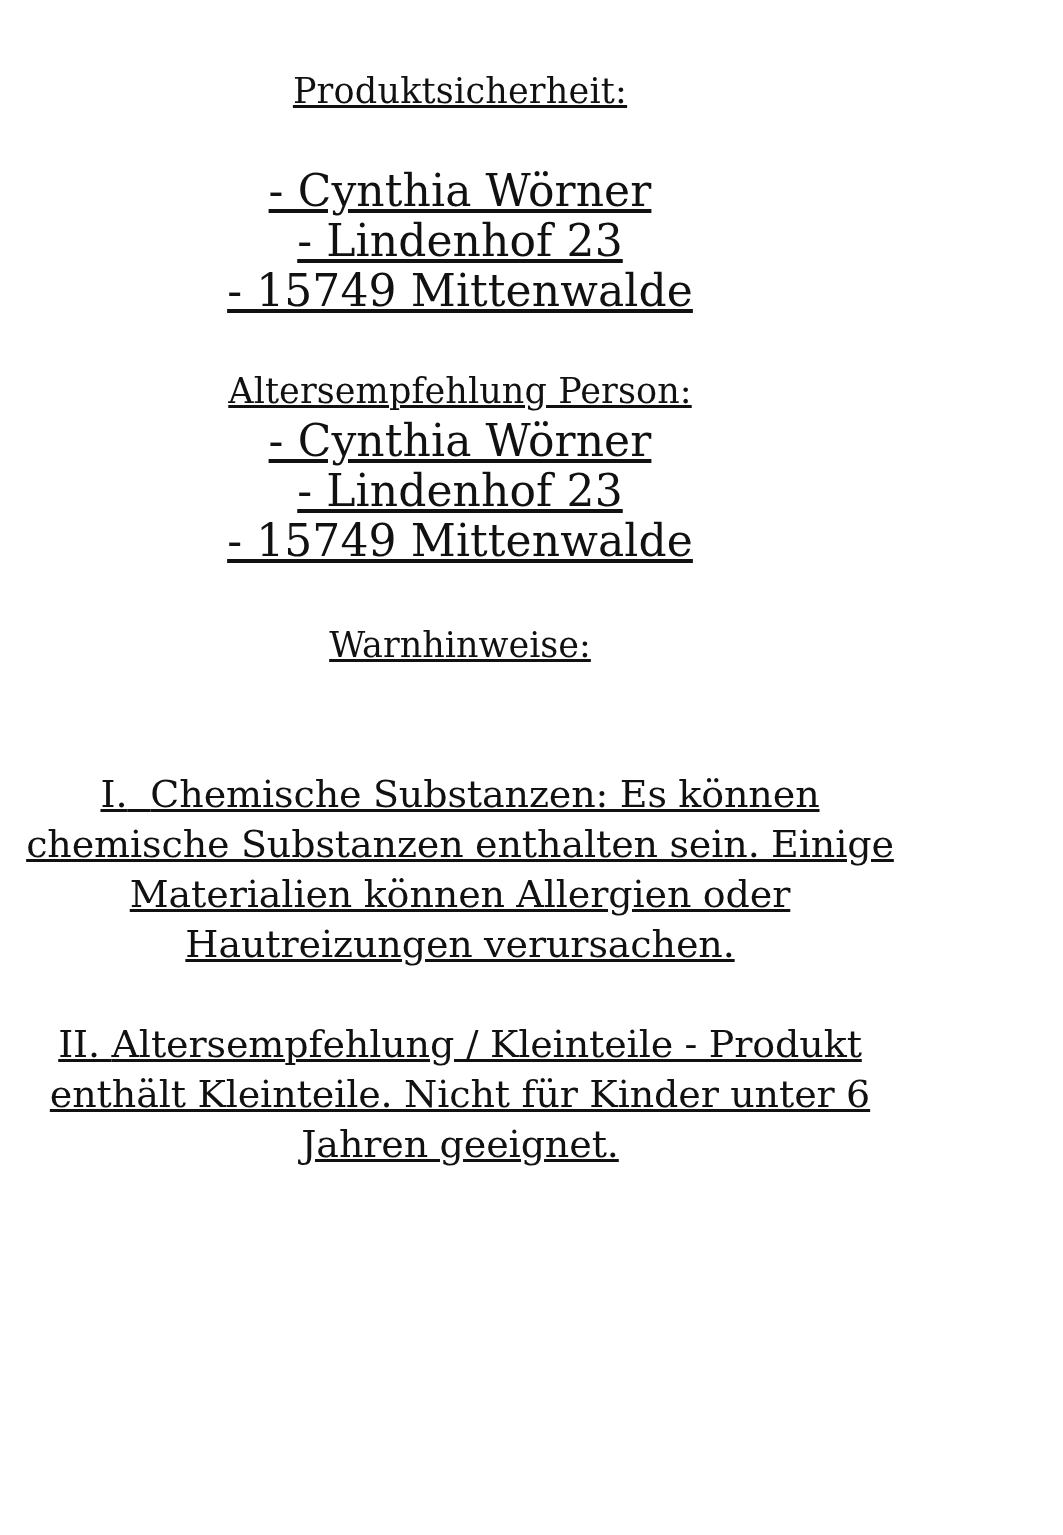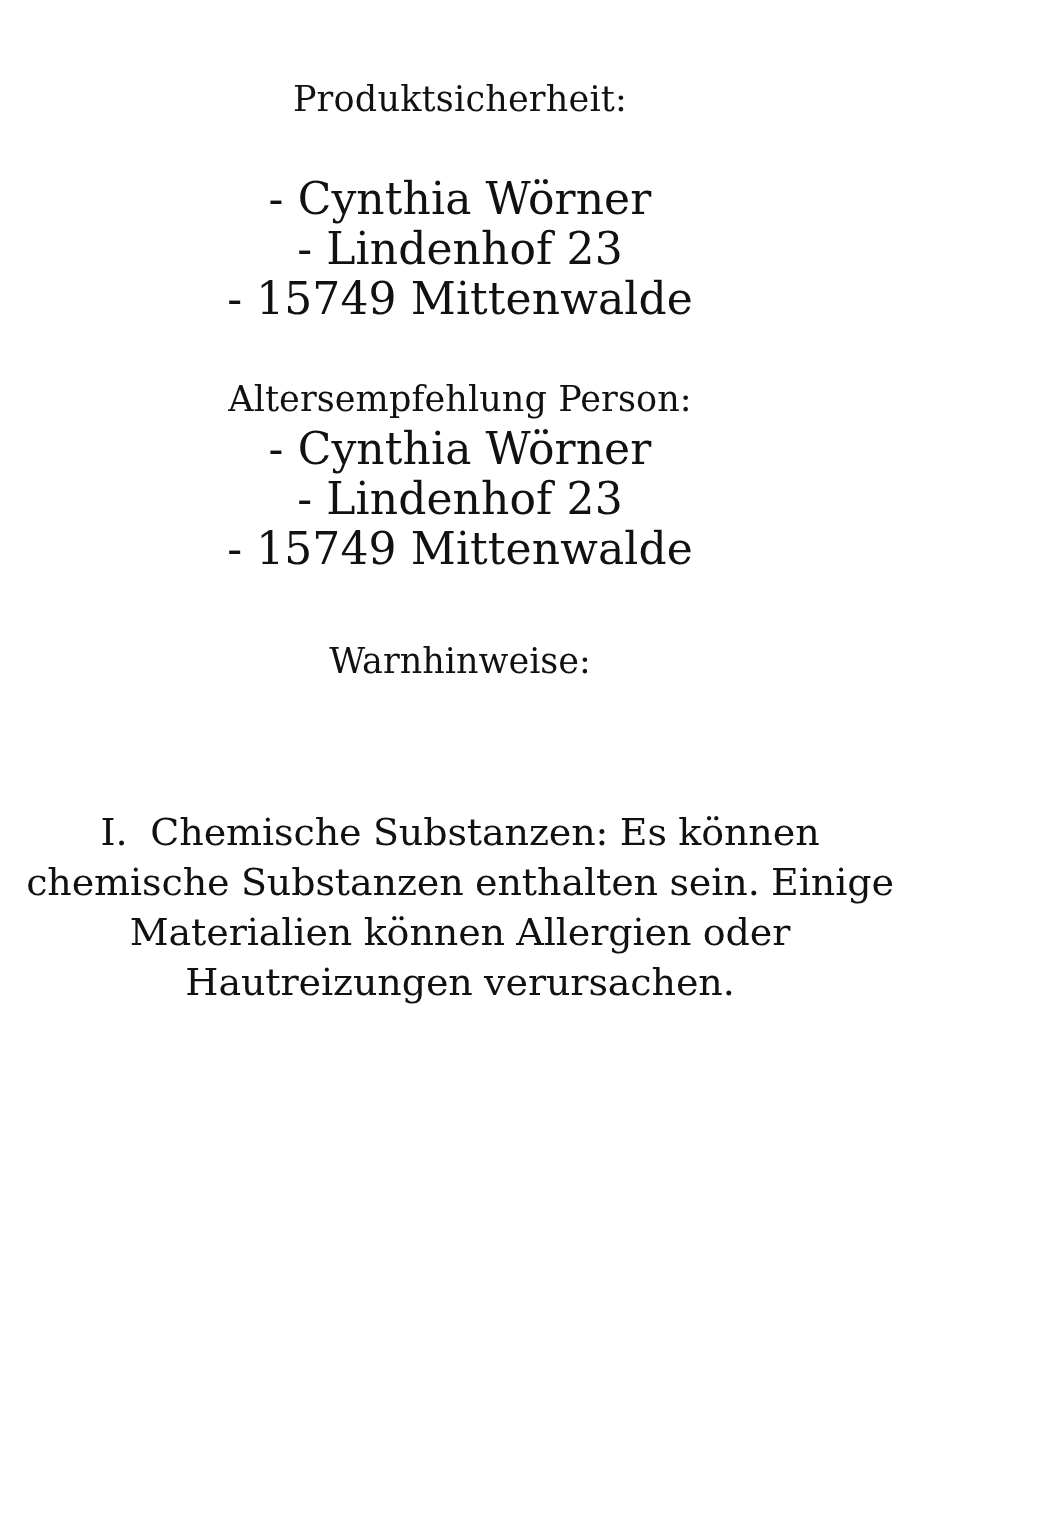--- a/index.html
+++ b/index.html
@@ -23,24 +23,25 @@
     width: 1063px;
     height: 1535px;
     background: #ffffff;
     box-sizing: border-box;
     padding: 0;
   }
 
   
   .doc {
     position: absolute;
-    top: 16px;
+    top: 8px;
     left: 0;
     width: 920px;
     text-align: center;
+    text-decoration: underline;
   }
 
   
   .head-block {
     padding-top: 58px;
   }
 
   .title {
     font-size: 35px;
     line-height: 50px;
@@ -62,26 +63,26 @@
     white-space: nowrap;
   }
 
   .addr-line {
     font-size: 44px;
   }
 
   .warn-heading {
     font-size: 35px;
     line-height: 50px;
-    margin: 12px;
+    margin: 4px;
   }
 
   
   .warn-list {
-    margin: 14px;
+    margin: 0;
     padding: 0;
     list-style: none;
   }
 
   .warn-item {
     font-size: 38px;
     line-height: 50px;
     margin: 0;
     padding: 0 12px;
     text-align: center;
@@ -137,20 +138,23 @@
     <div class="pre-warn-gap"></div>
 
     <ul class="warn-list">
 
       <li class="warn-item">
         <span class="num">I.</span><span class="num">&nbsp; </span><span>Chemische Substanzen: Es können chemische Substanzen enthalten sein.  Einige Materialien können Allergien oder Hautreizungen verursachen.</span>
       </li>
 
       <li class="warn-gap"></li>
 
+      <li class="warn-item">
+        <span class="num">II.</span><span class="num"> </span><span>Altersempfehlung / Kleinteile - Produkt enthält Kleinteile. Nicht für Kinder unter 6 Jahren geeignet.</span>
+      </li>
 
       <li class="warn-gap"></li>
 
 
     </ul>
 
   </div>
 </div>
 
 </body></html>

